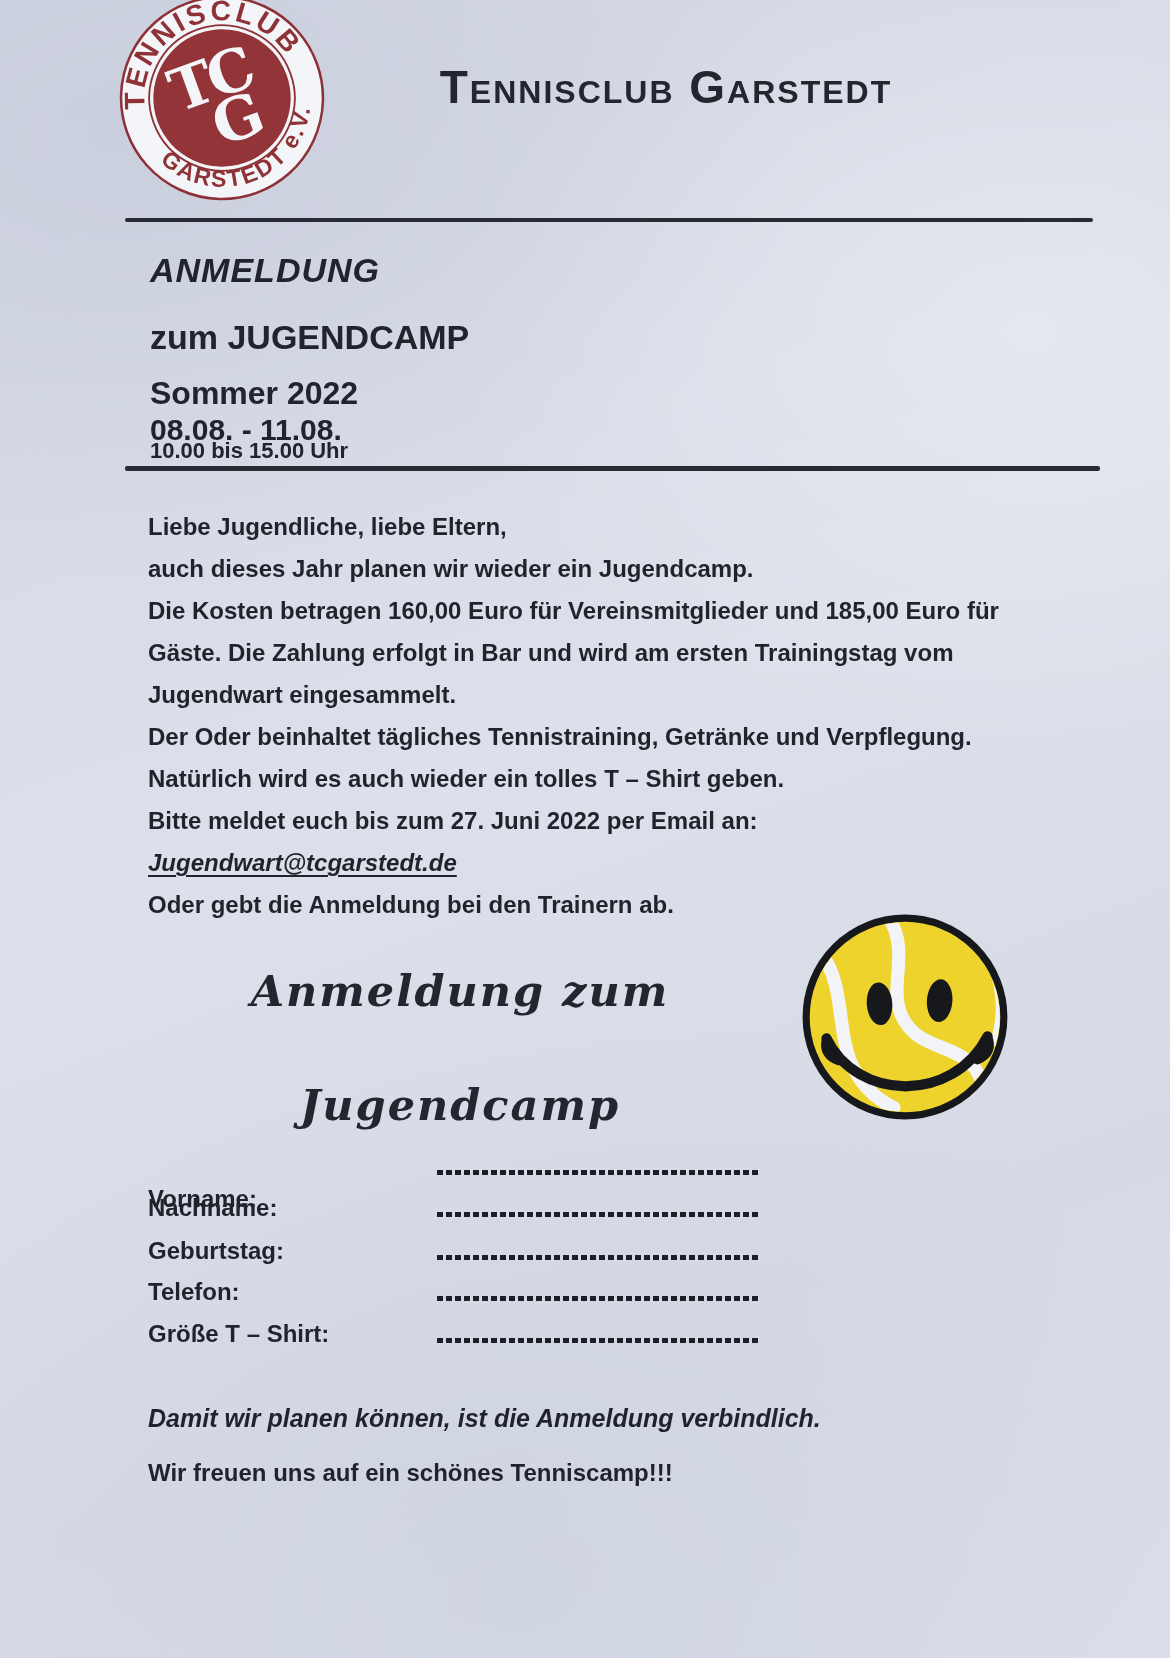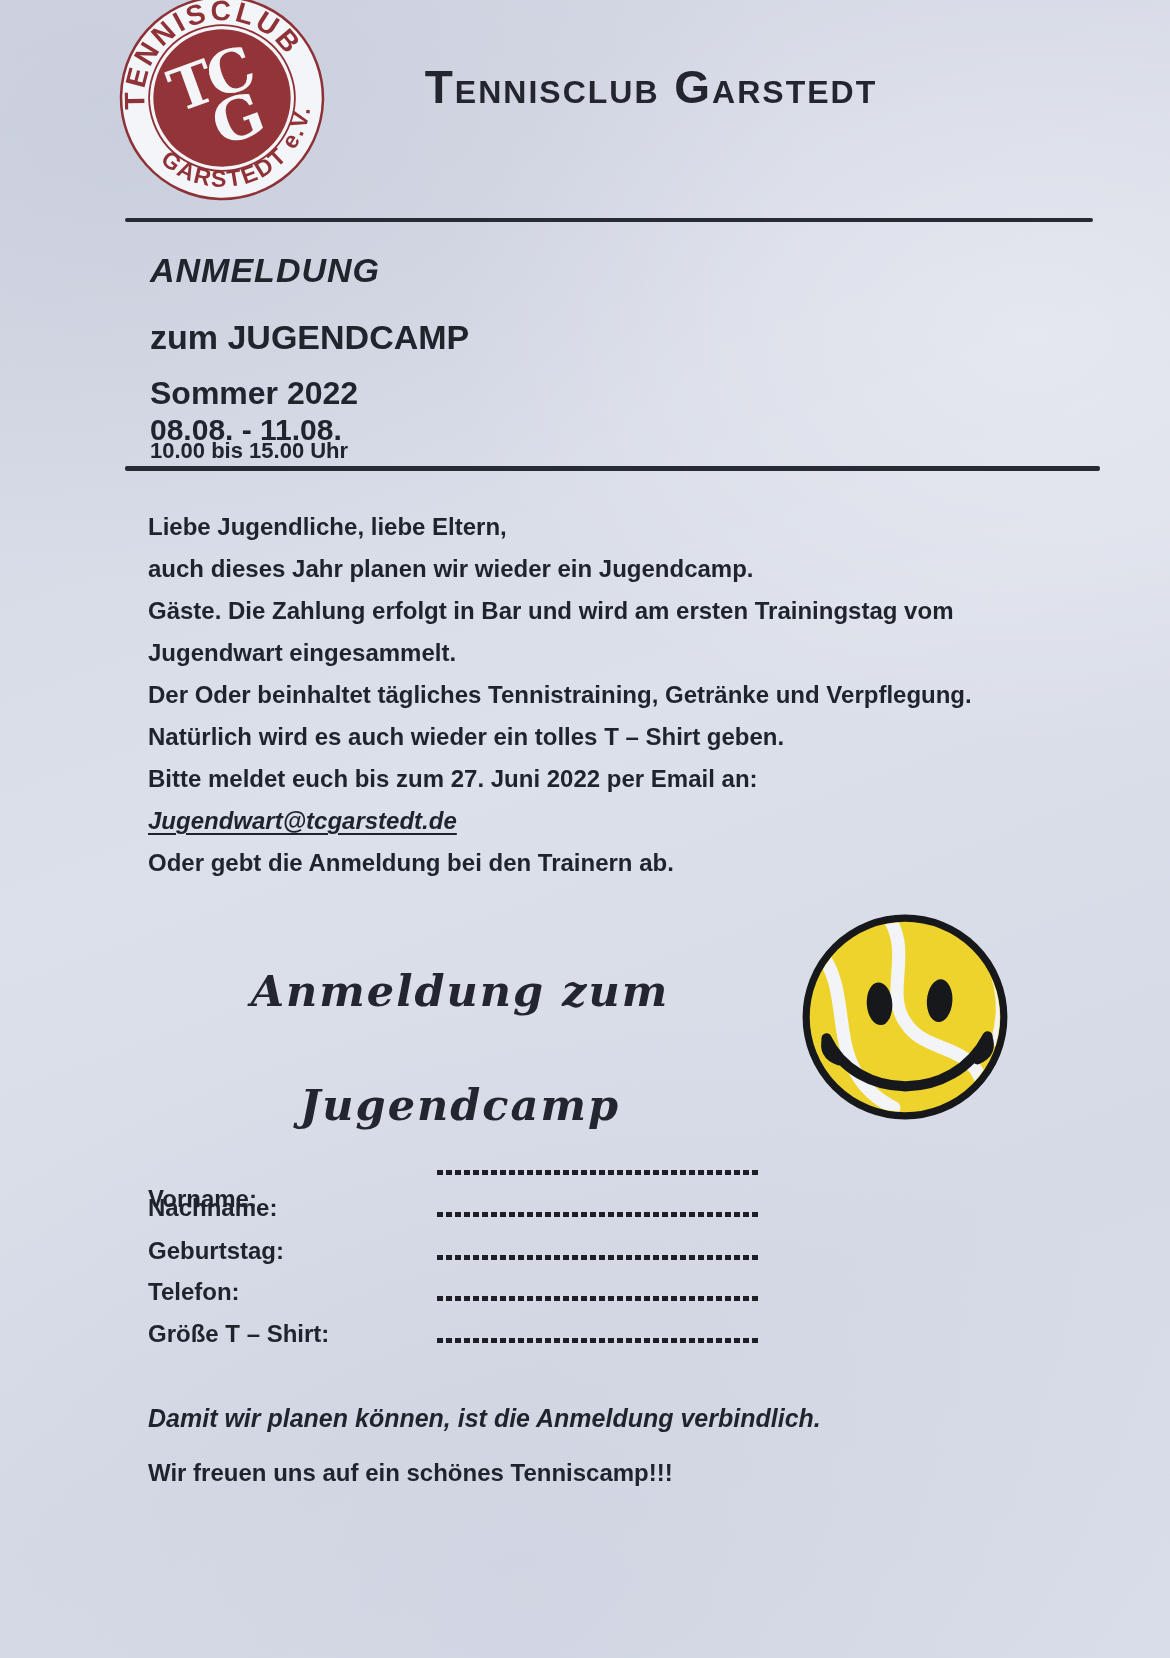--- a/index.html
+++ b/index.html
@@ -14,21 +14,21 @@
       radial-gradient(1100px 750px at 12% 8%, rgba(186,192,210,0.38), transparent 60%),
       radial-gradient(900px 650px at 88% 20%, rgba(255,255,255,0.30), transparent 65%),
       radial-gradient(1000px 850px at 45% 96%, rgba(193,199,216,0.30), transparent 70%),
       linear-gradient(160deg,#d2d6e3 0%,#dce0ea 45%,#d6dae6 75%,#dadeea 100%);
     color:#20242c;
   }
   .abs{position:absolute;}
 
   
   #club-title{
-    left:286px;top:60px;width:730px;text-align:center;
+    left:301px;top:60px;width:730px;text-align:center;
     font-size:46px;font-weight:bold;letter-spacing:2px;
     font-variant:small-caps;color:#23262e;
   }
   .rule{background:#272b33;border-radius:2px;}
   #rule-top{left:125px;top:218px;width:968px;height:4px;}
   #rule-head{left:125px;top:466px;width:975px;height:5px;}
 
   
   .headline{left:150px;width:920px;text-align:left;font-weight:bold;color:#20242c;}
   #hl-title{top:251px;font-size:34px;font-style:italic;letter-spacing:1px;}
@@ -110,20 +110,21 @@
   <div id="hl-sub" class="abs headline">zum JUGENDCAMP</div>
   <div id="hl-season" class="abs headline">Sommer 2022</div>
   <div id="hl-dates" class="abs headline">08.08. - 11.08.</div>
   <div id="hl-time" class="abs headline">10.00 bis 15.00 Uhr</div>
 
   <div id="rule-head" class="abs rule"></div>
 
   <div id="body-text" class="abs">
     <div class="line">Liebe Jugendliche, liebe Eltern,</div>
     <div class="line">auch dieses Jahr planen wir wieder ein Jugendcamp.</div>
+    <div class="line">Die Kosten betragen 160,00 Euro für Vereinsmitglieder und 185,00 Euro für</div>
     <div class="line">Gäste. Die Zahlung erfolgt in Bar und wird am ersten Trainingstag vom</div>
     <div class="line">Jugendwart eingesammelt.</div>
     <div class="line">Der Oder beinhaltet tägliches Tennistraining, Getränke und Verpflegung.</div>
     <div class="line">Natürlich wird es auch wieder ein tolles T – Shirt geben.</div>
     <div class="line">Bitte meldet euch bis zum 27. Juni 2022 per Email an:</div>
     <div class="line"><span id="email-line">Jugendwart@tcgarstedt.de</span></div>
     <div class="line">Oder gebt die Anmeldung bei den Trainern ab.</div>
   </div>
 
   <div id="script-1" class="abs script-line">Anmeldung zum</div>

